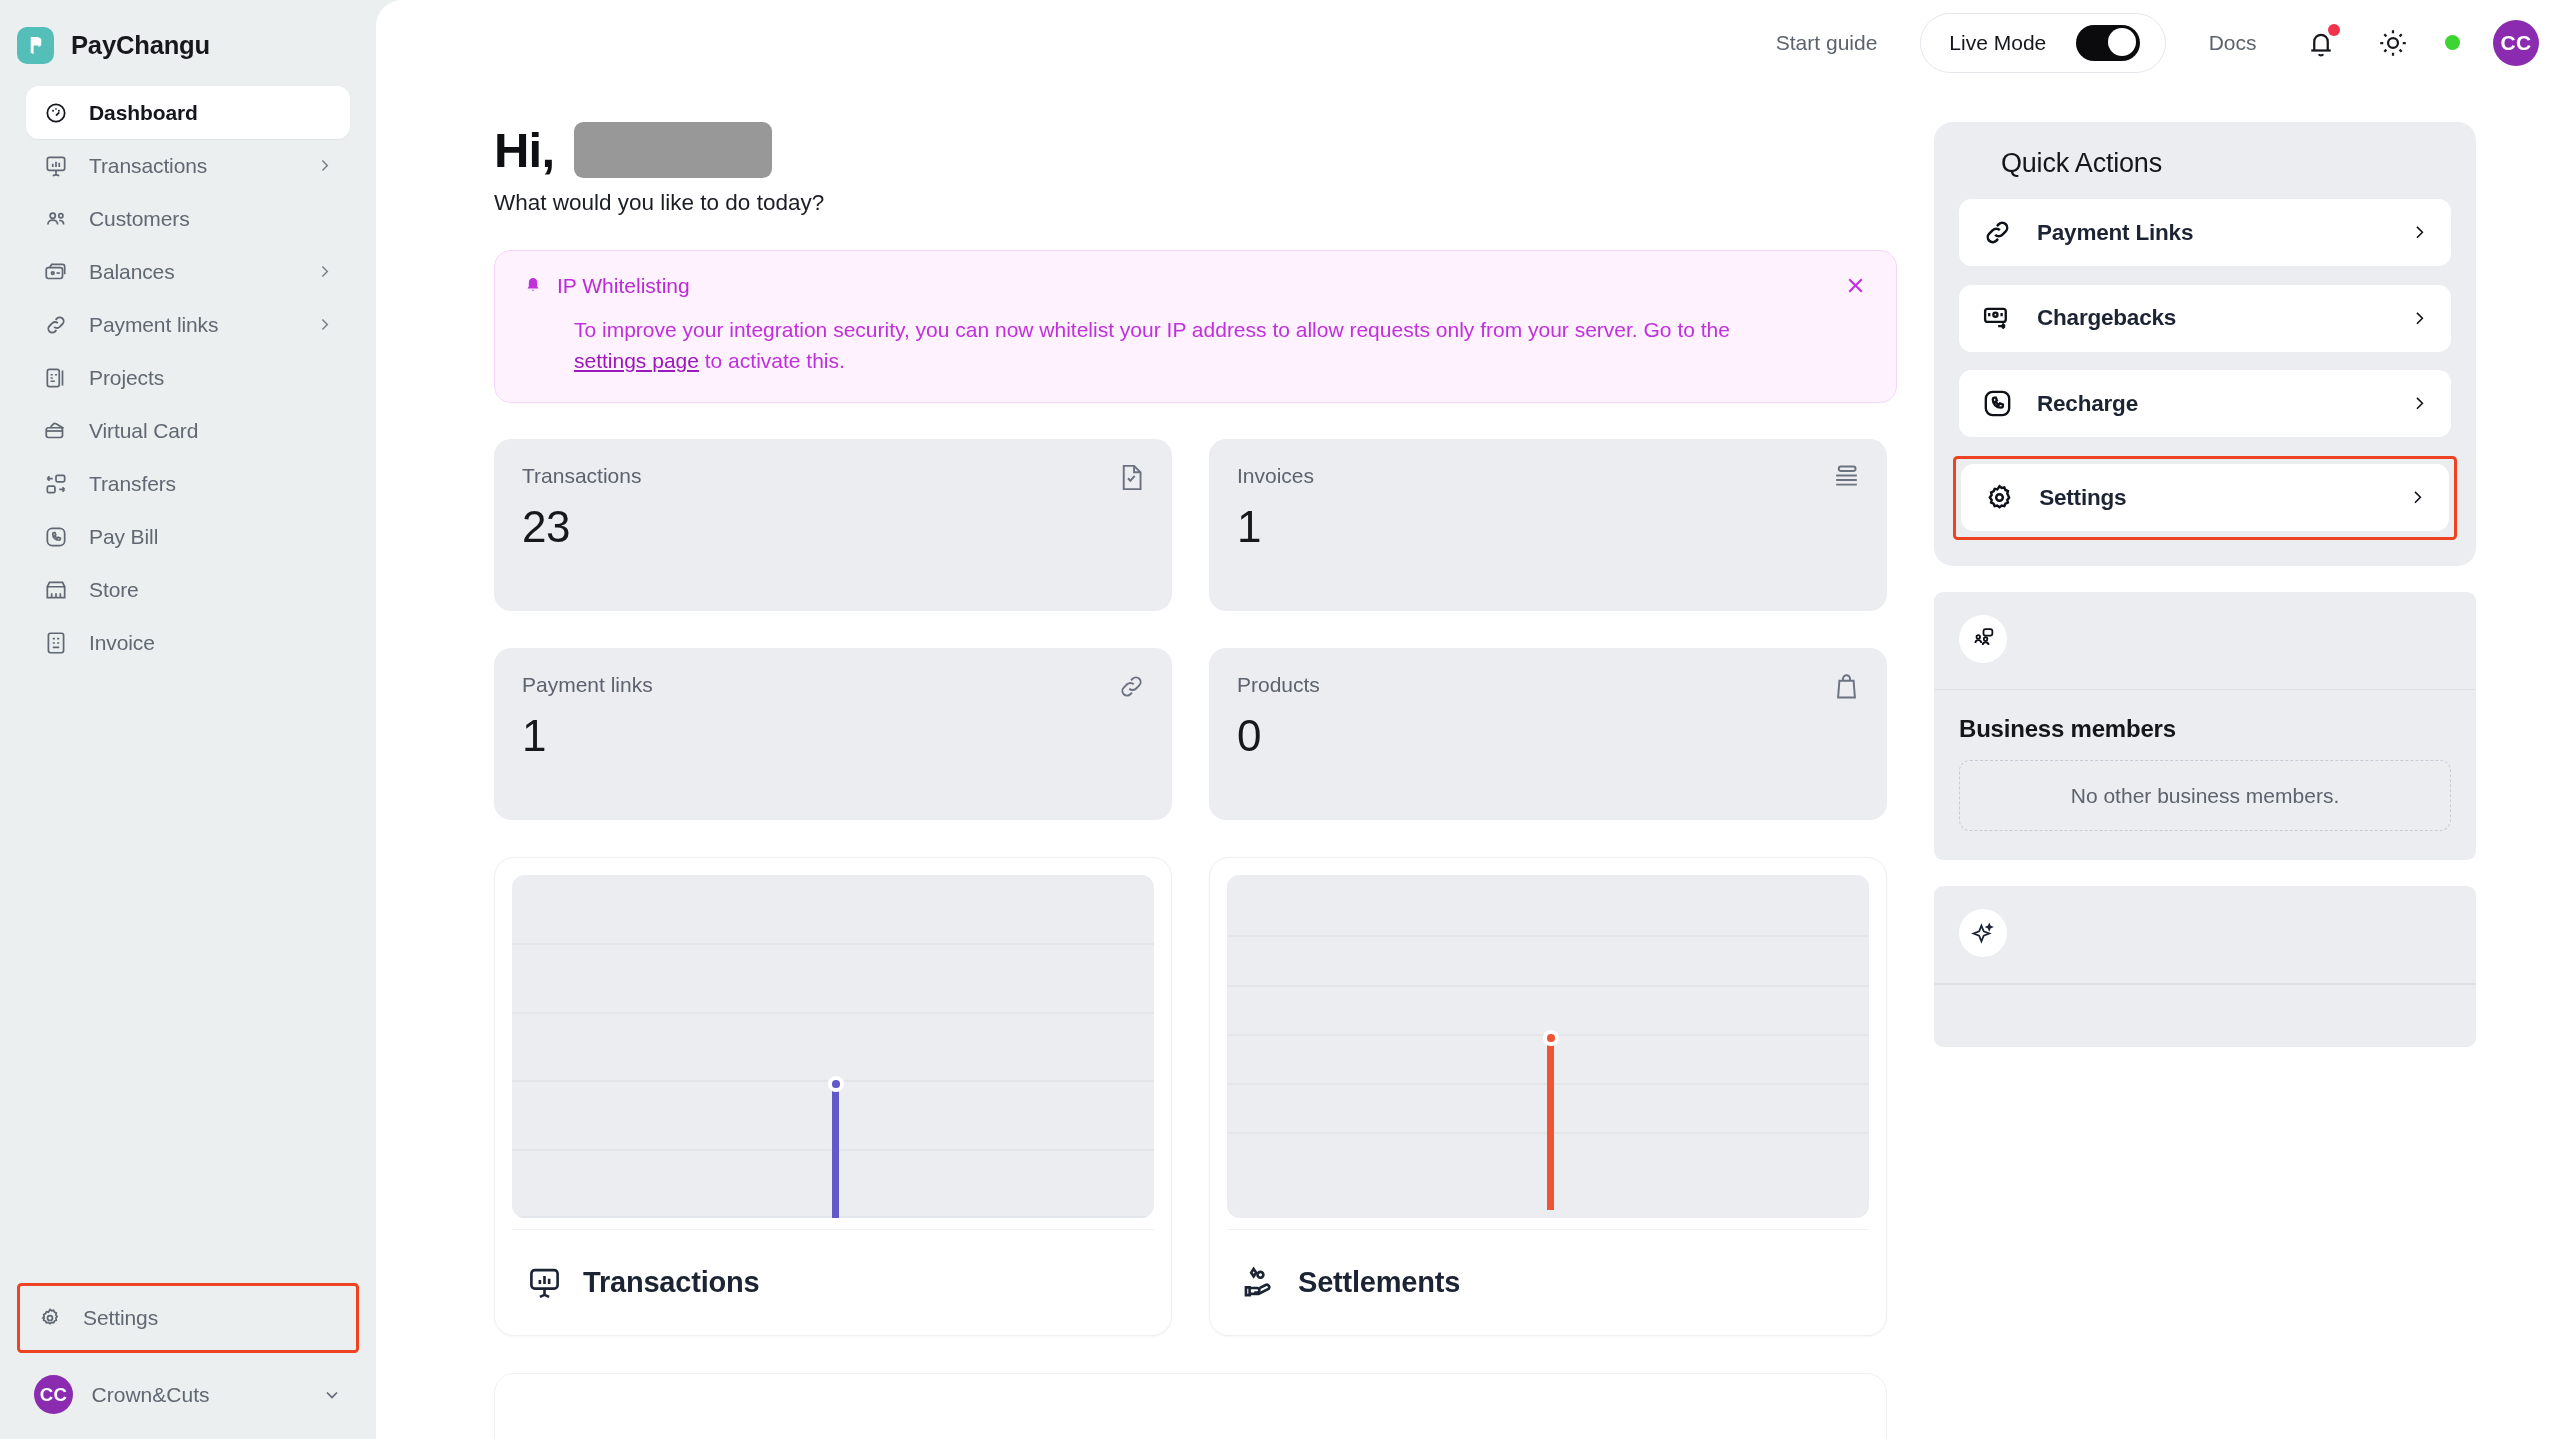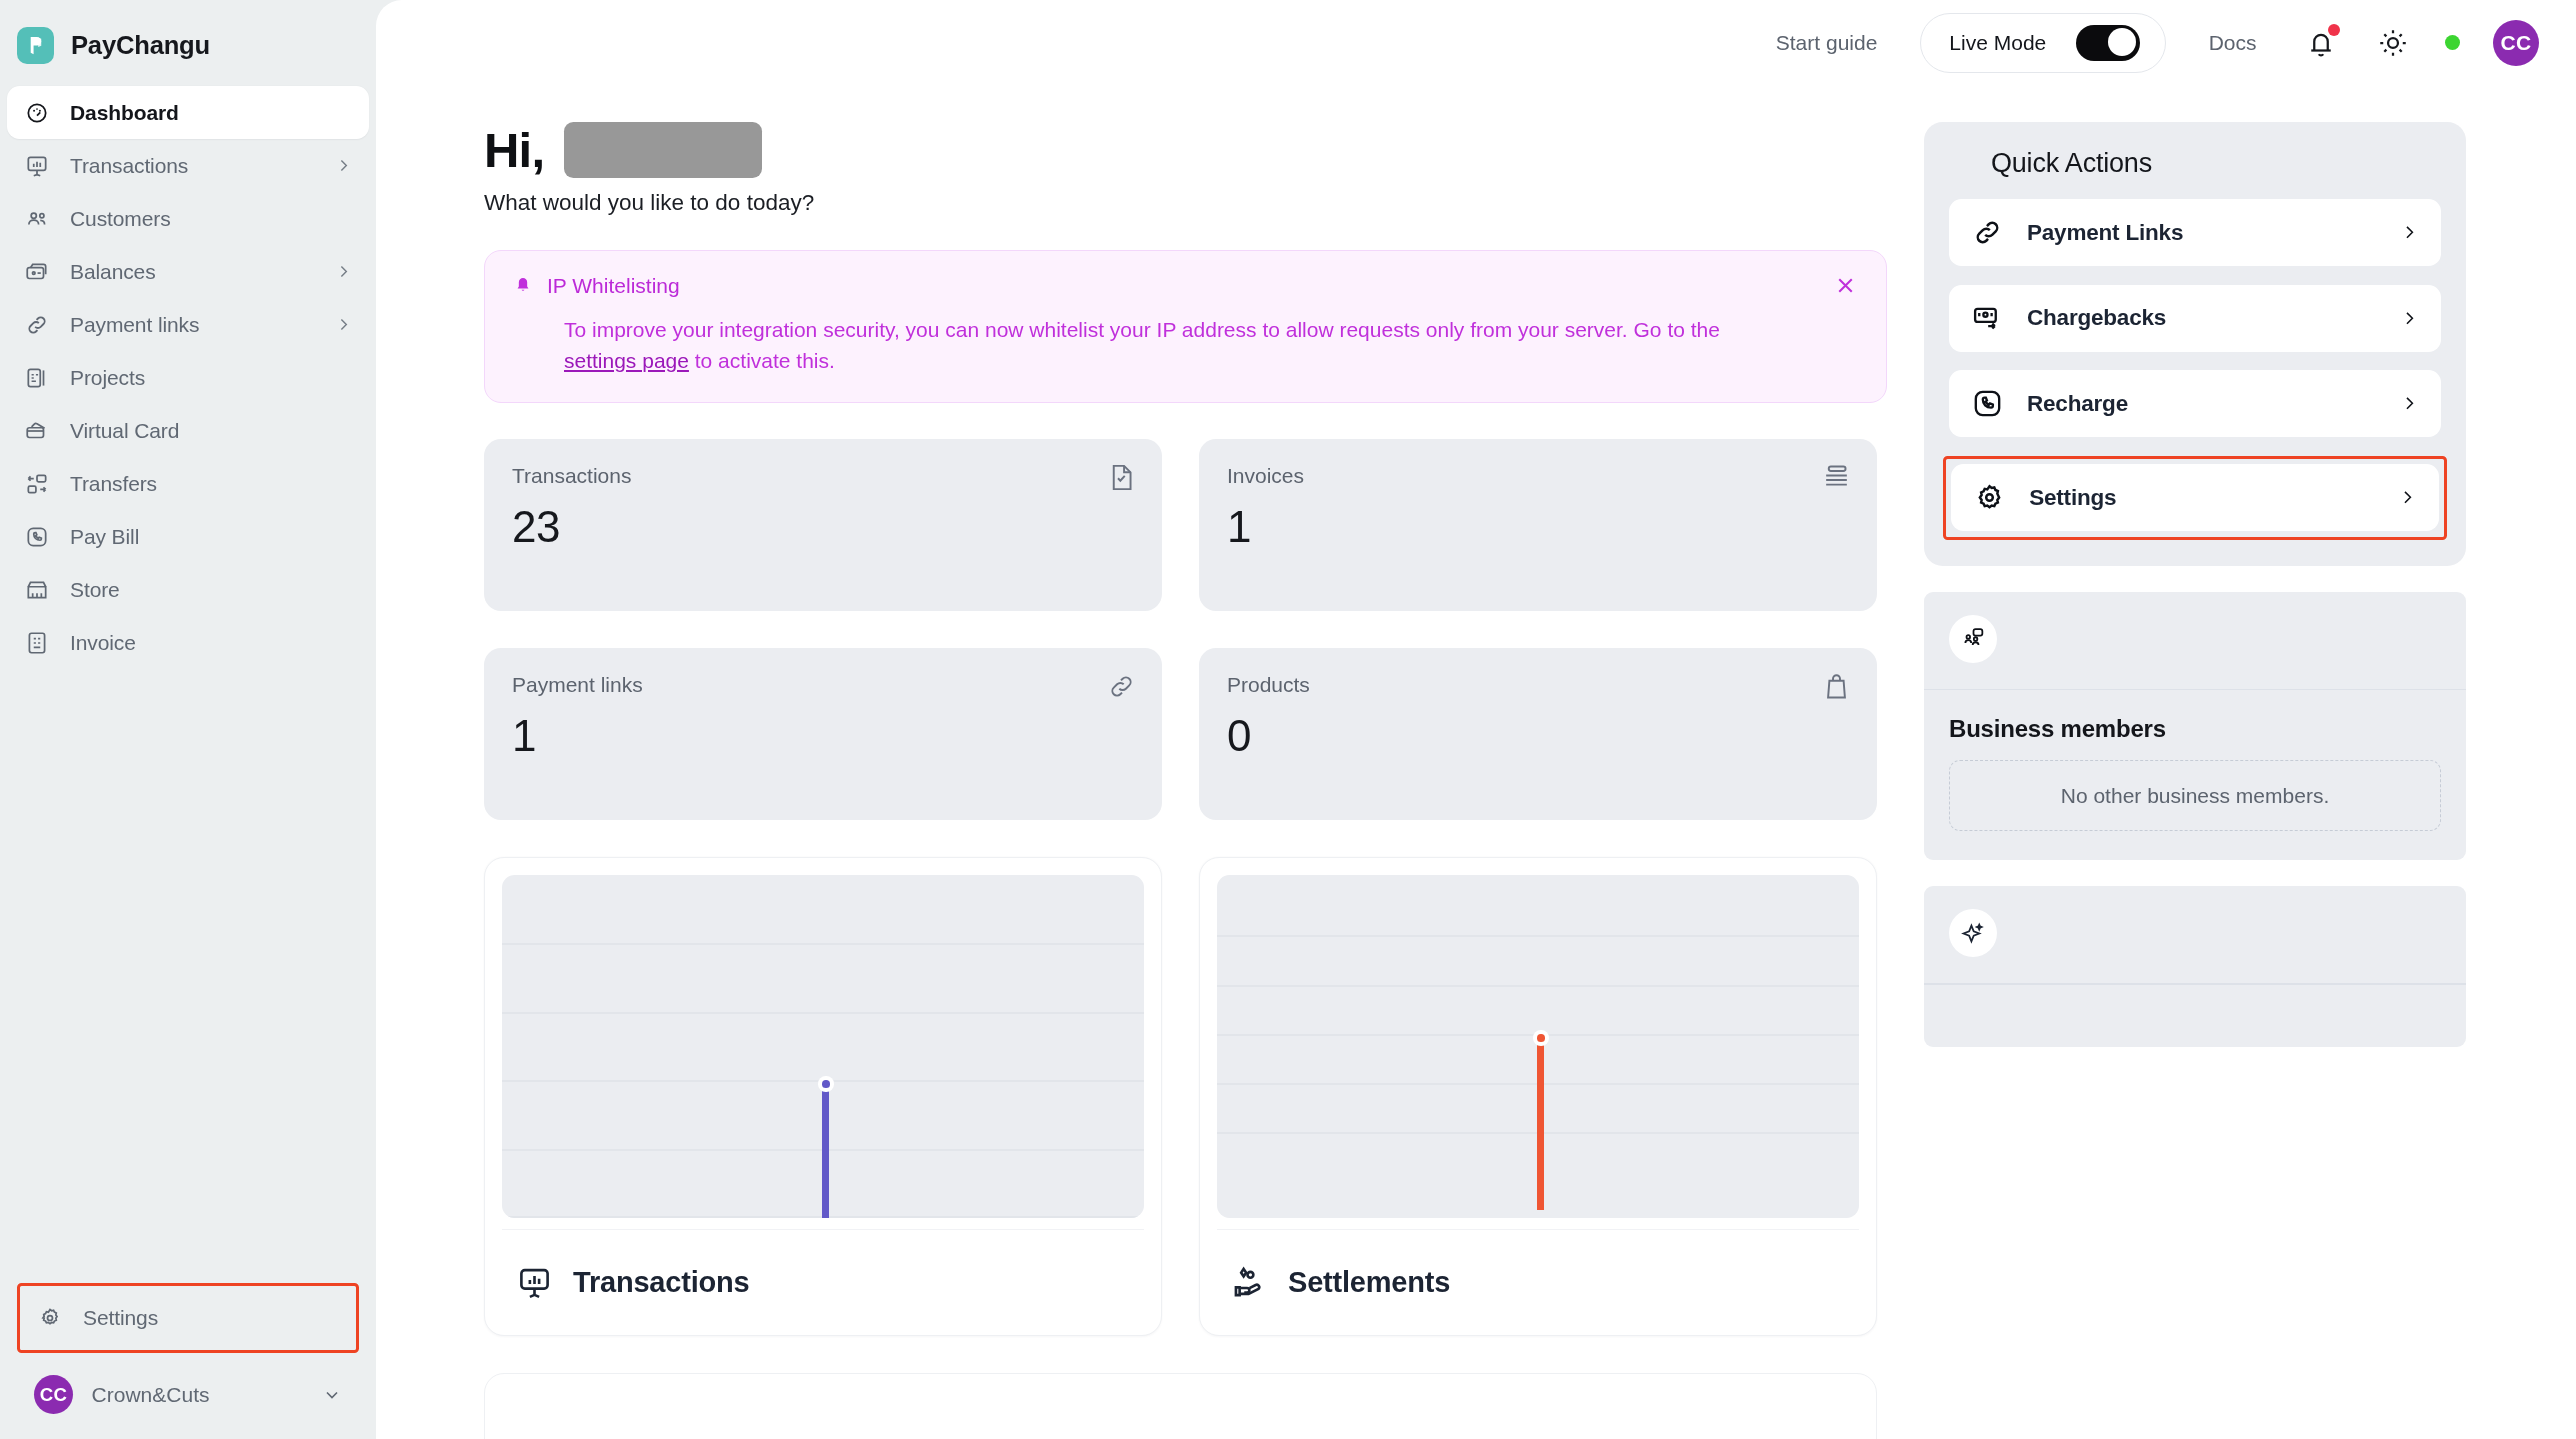--- a/index.html
+++ b/index.html
@@ -22,21 +22,21 @@
     display: flex; align-items: center; gap: 17px;
     padding: 17px 0 0 17px; height: 74px;
   }
   #brand-logo {
     width: 37px; height: 37px; border-radius: 10px;
     background: #54bfb8; display: flex; align-items: center; justify-content: center;
     flex: none;
   }
   #brand-name { font-size: 25.6px; font-weight: 700; color: #16181d; letter-spacing: -0.2px; }
 
-  #nav { margin-top: 12.4px; padding: 0 7px; }
+  #nav { margin-top: 12.4px; padding: 0 26px; }
   .nav-item {
     display: flex; align-items: center; gap: 20px;
     height: 53px; padding: 0 17px; border-radius: 12.4px;
     color: #606873; font-size: 21px; position: relative;
     cursor: pointer;
   }
   .nav-item .nav-label { flex: 1; letter-spacing: -0.1px; }
   .nav-item.active {
     background: #ffffff; color: #14161b; font-weight: 600;
     box-shadow: 0 0.8px 1.5px rgba(16,24,40,.05);
@@ -64,20 +64,21 @@
   }
   #account-name { font-size: 21px; color: #606873; flex: 1; }
 
   
   #main {
     position: absolute; left: 376px; top: 0;
     width: 2200px; height: 1440px;
     background: #ffffff;
     border-top-left-radius: 26px;
     overflow: hidden;
+    padding-left: 10px;
   }
 
   
   #topbar {
     height: 85px; display: flex; align-items: center;
     justify-content: flex-end; gap: 0; padding: 0 37px 0 0;
   }
   #start-guide { font-size: 21px; color: #5c636e; margin-right: 43px; cursor: pointer; }
   #live-mode {
     display: flex; align-items: center; gap: 29.4px;

